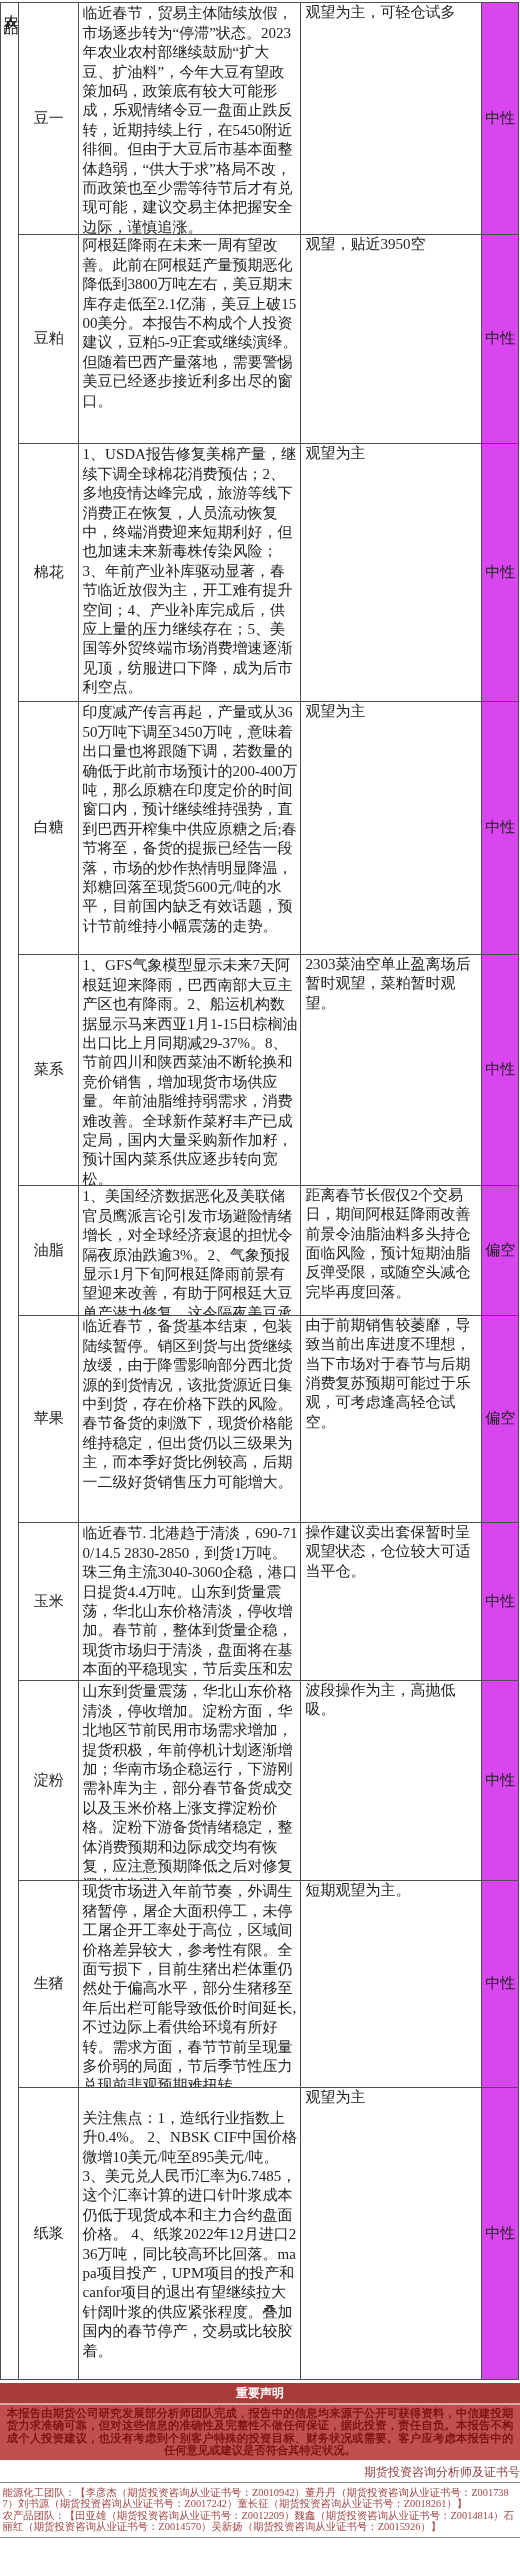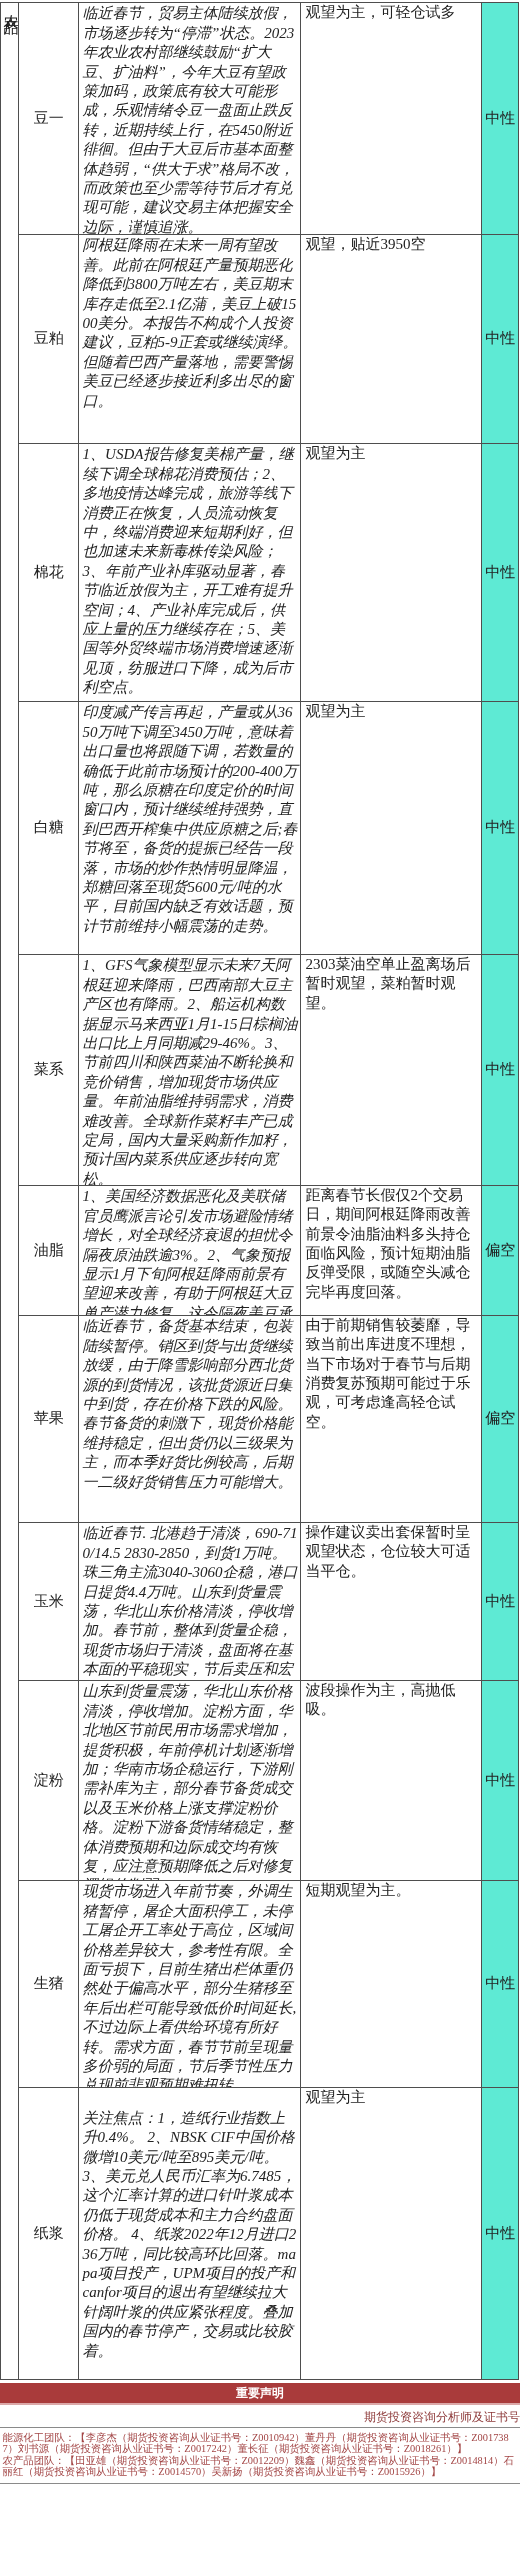--- a/index.html
+++ b/index.html
@@ -7,26 +7,26 @@
   .page{width:520px;position:relative;background:#fff;}
 
   
   table.report{border-collapse:collapse;table-layout:fixed;margin-top:1.7px;width:518px;}
   table.report td{border:0.8px solid #4e4e4e;padding:0;vertical-align:top;overflow:hidden;}
   td.cat{border-top:none;border-left:none;vertical-align:middle;text-align:center;}
   .cat-inner{writing-mode:vertical-rl;text-orientation:upright;margin:0 auto;
              font-size:15px;letter-spacing:3.3px;color:#222;}
   .cc{display:flex;overflow:hidden;}
   .name-cc{align-items:center;justify-content:center;font-size:15px;}
-  .an-cc{align-items:flex-start;font-style:italic;}
+  .an-cc{align-items:flex-start;}
   .an-text{font-size:15px;line-height:19.4px;padding:1.7px 1.7px 0 3.3px;text-align:left;
            white-space:pre-wrap;word-break:break-all;}
   .ol-cc{}
   .ol-text{font-size:15px;line-height:19.4px;padding:0 1.7px 0 4.2px;word-break:break-all;}
-  td.rating{background:#5eead4;}
+  td.rating{background:#d946ef;}
   .rt-cc{align-items:center;justify-content:center;font-size:15px;}
 
   
   .gap4{height:3.3px;}
   .disc-title{height:20px;line-height:20px;background:#a93b3b;color:#ffffff;
               text-align:center;font-size:12px;font-weight:bold;}
   .disc-sep{height:1.7px;background:#dba8a8;}
   .disc-body{background:#c0504e;color:#7e1315;font-weight:bold;font-size:11.3px;
              line-height:12.3px;padding:2.5px 6.7px 3.3px 6.7px;text-align:justify;
              text-align-last:center;word-break:break-all;}
@@ -144,21 +144,21 @@
           </td>
     </tr>
     <tr>
       <td>
             <div class="cc name-cc" style="height:230px">
               <span>菜系</span>
             </div>
           </td>
       <td>
             <div class="cc an-cc" style="height:230px">
-              <div class="an-text">1、GFS气象模型显示未来7天阿根廷迎来降雨，巴西南部大豆主产区也有降雨。2、船运机构数据显示马来西亚1月1-15日棕榈油出口比上月同期减29-46%。3、节前四川和陕西菜油不断轮换和竞价销售，增加现货市场供应量。年前油脂维持弱需求，消费难改善。全球新作菜籽丰产已成定局，国内大量采购新作加籽，预计国内菜系供应逐步转向宽松。</div>
+              <div class="an-text">1、GFS气象模型显示未来7天阿根廷迎来降雨，巴西南部大豆主产区也有降雨。2、船运机构数据显示马来西亚1月1-15日棕榈油出口比上月同期减29-37%。8、节前四川和陕西菜油不断轮换和竞价销售，增加现货市场供应量。年前油脂维持弱需求，消费难改善。全球新作菜籽丰产已成定局，国内大量采购新作加籽，预计国内菜系供应逐步转向宽松。</div>
             </div>
           </td>
       <td>
             <div class="cc ol-cc" style="height:230px">
               <div class="ol-text">2303菜油空单止盈离场后暂时观望，菜粕暂时观望。</div>
             </div>
           </td>
       <td class="rating">
             <div class="cc rt-cc" style="height:230px">
               <span>中性</span>
@@ -298,20 +298,21 @@
             </div>
           </td>
     </tr>
   </tbody>
     </table>
 
   <div class="gap4"></div>
 
   <div class="disc-title">重要声明</div>
   <div class="disc-sep"></div>
+  <div class="disc-body">本报告由期货公司研究发展部分析师团队完成，报告中的信息均来源于公开可获得资料，中信建投期货力求准确可靠，但对这些信息的准确性及完整性不做任何保证，据此投资，责任自负。本报告不构成个人投资建议，也没有考虑到个别客户特殊的投资目标、财务状况或需要。客户应考虑本报告中的任何意见或建议是否符合其特定状况。</div>
 
   <div class="an-header">期货投资咨询分析师及证书号</div>
   <hr class="an-rule">
   <div class="analysts">
     <p>能源化工团队：【李彦杰（期货投资咨询从业证书号：Z0010942）董丹丹（期货投资咨询从业证书号：Z0017387）刘书源（期货投资咨询从业证书号：Z0017242）童长征（期货投资咨询从业证书号：Z0018261）】</p>
     <p>农产品团队：【田亚雄（期货投资咨询从业证书号：Z0012209）魏鑫（期货投资咨询从业证书号：Z0014814）石丽红（期货投资咨询从业证书号：Z0014570）吴新扬（期货投资咨询从业证书号：Z0015926）】</p>
   </div>
 
 </div>
 

